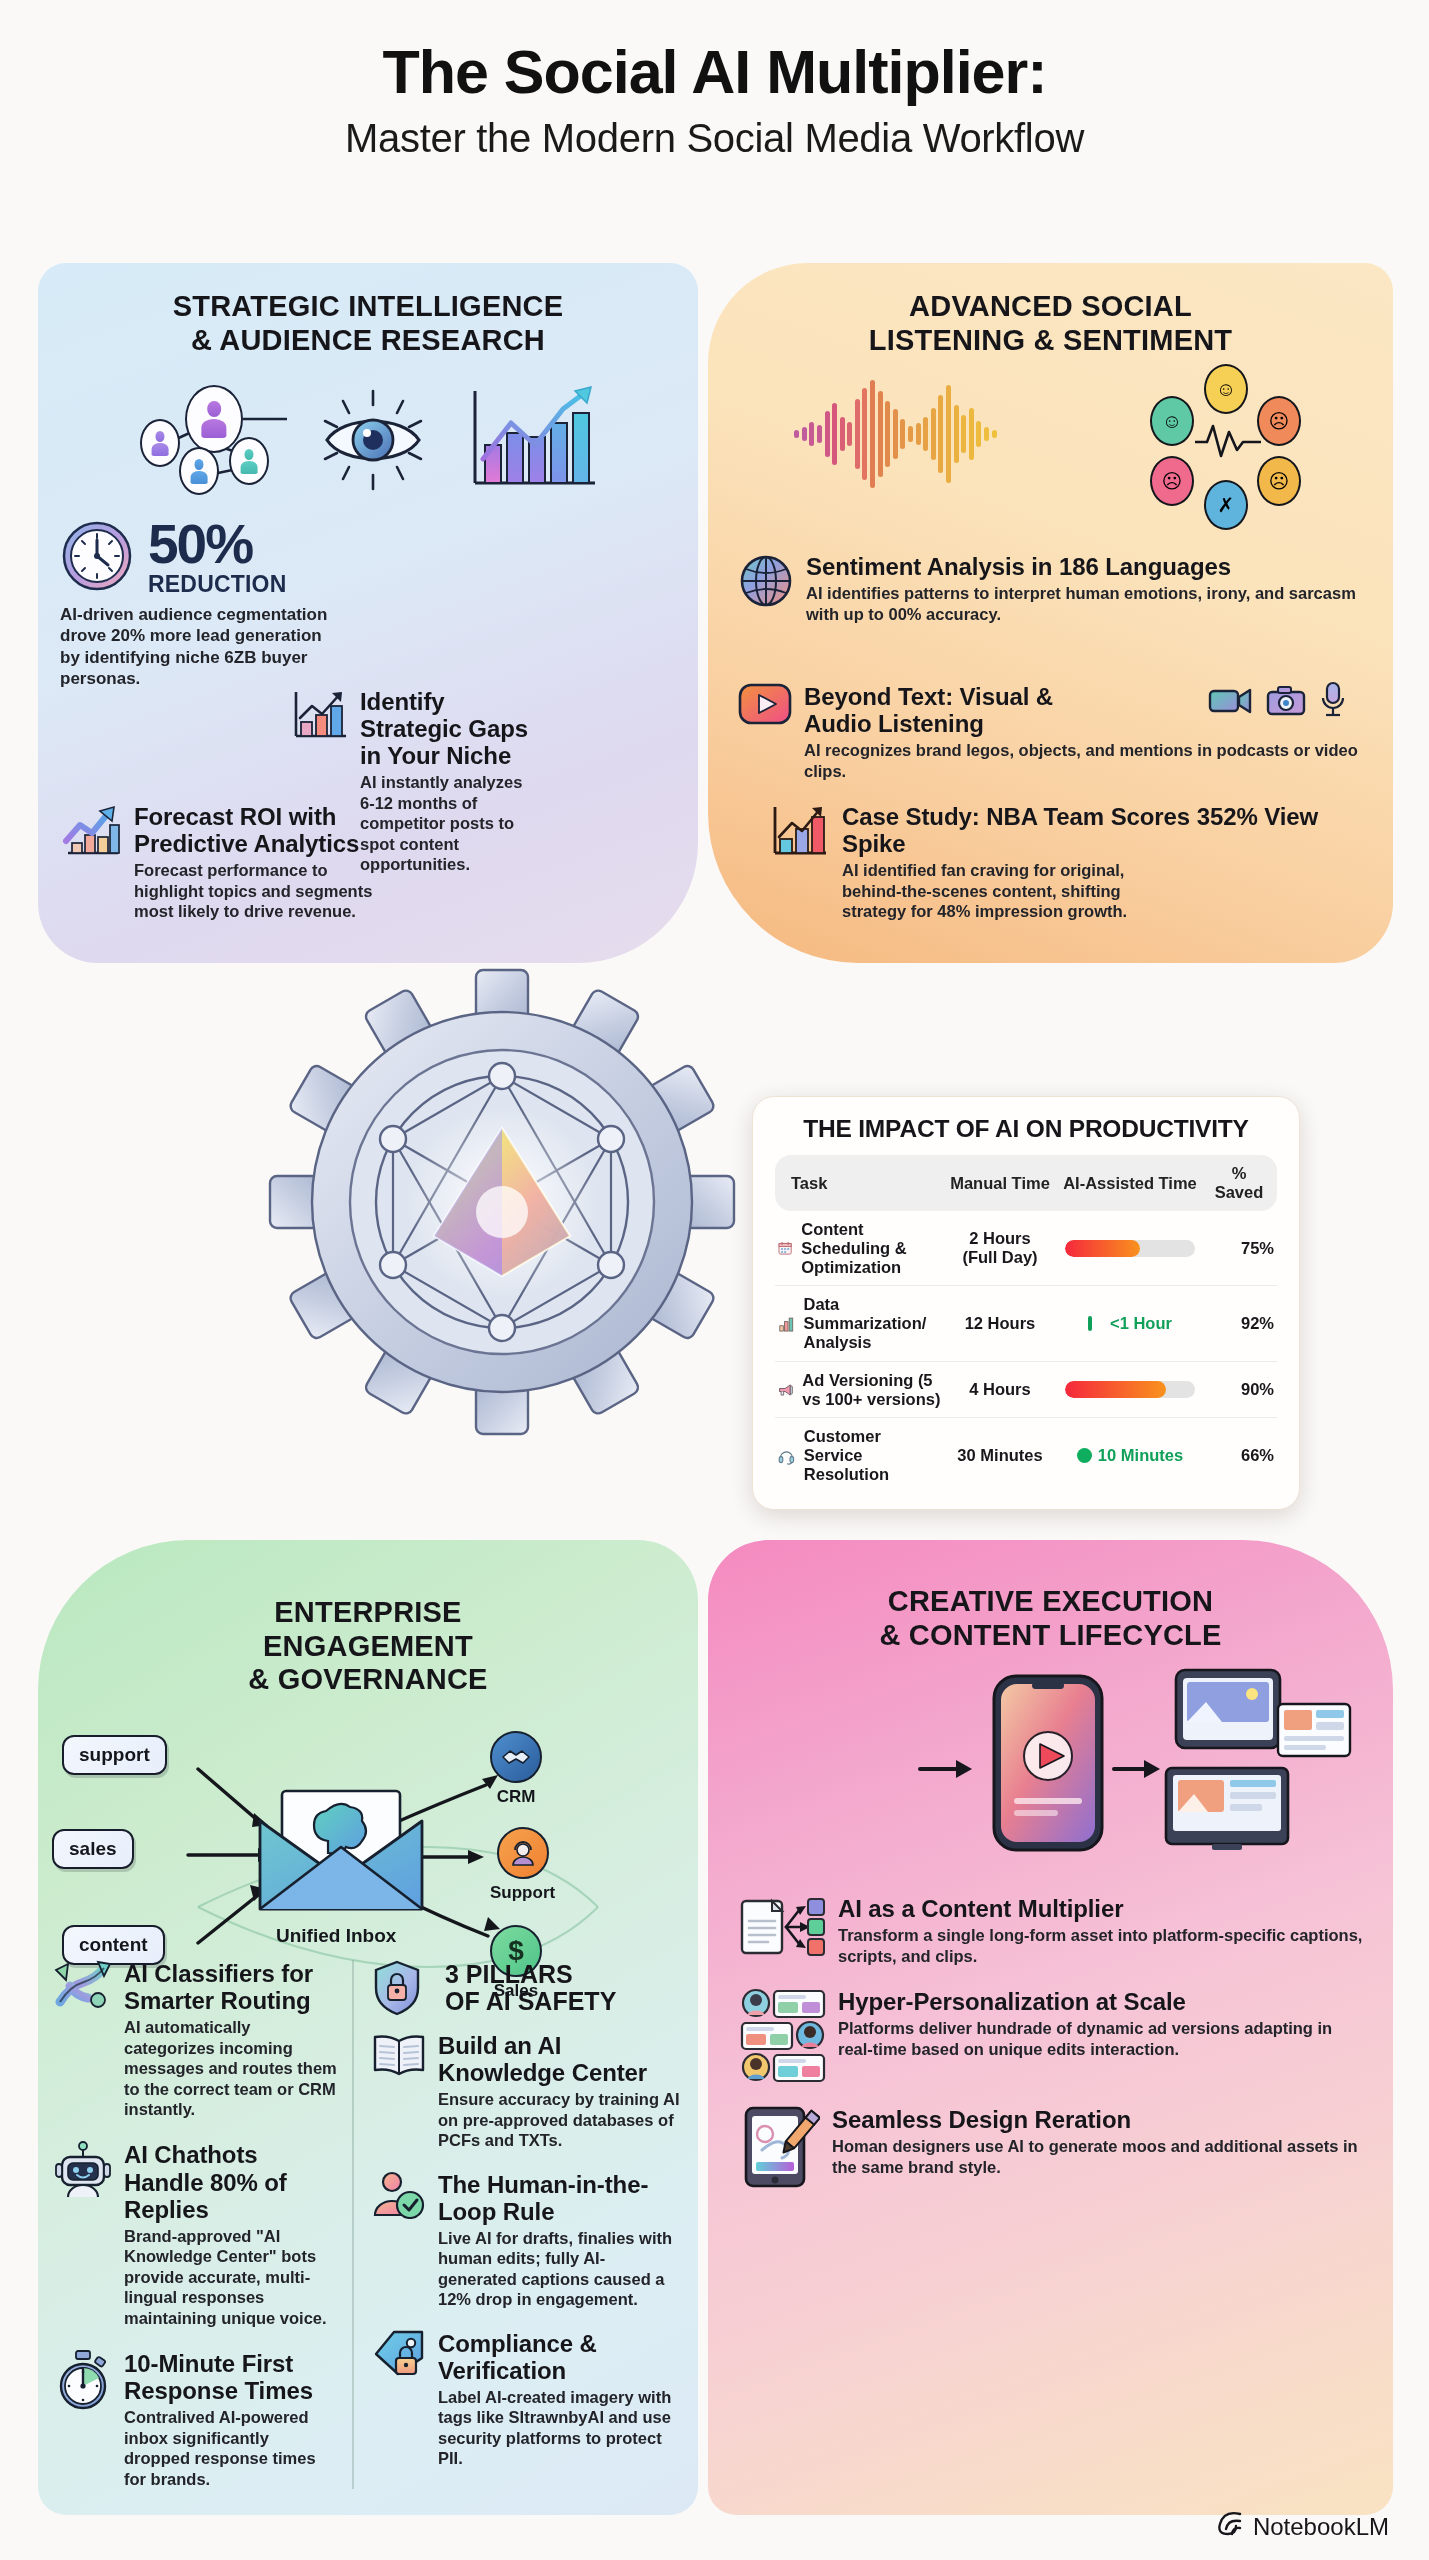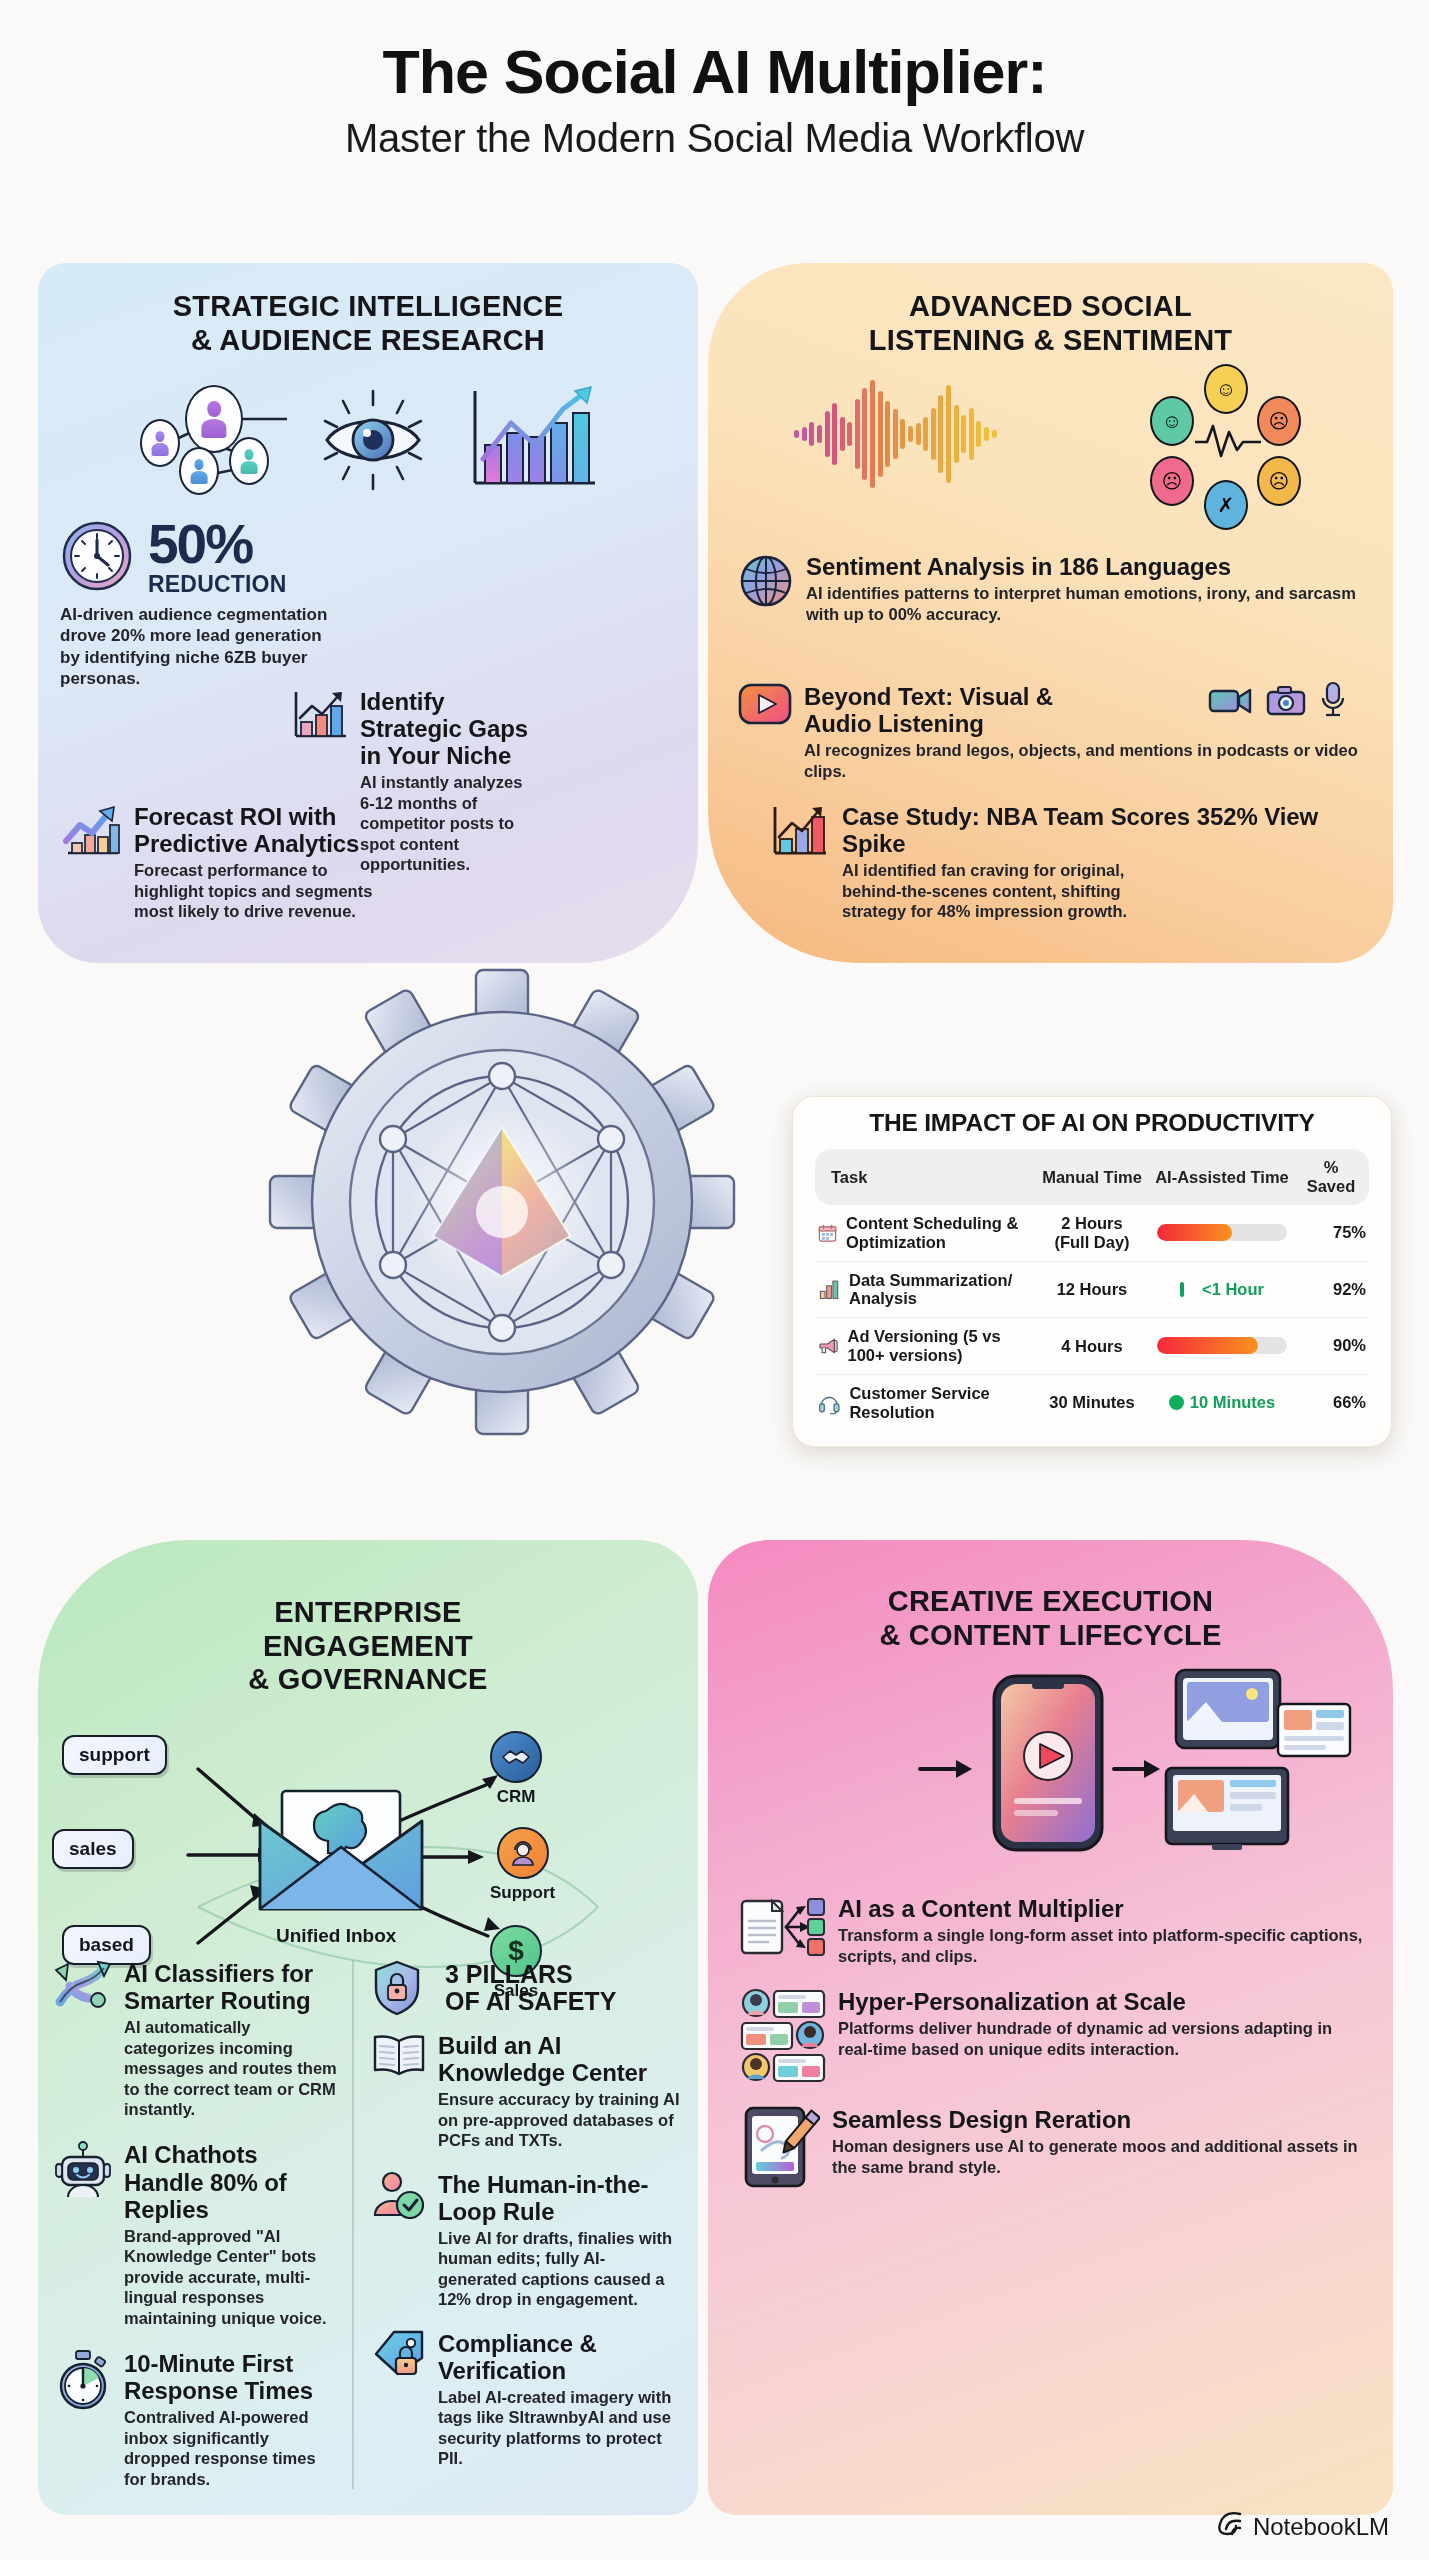--- a/index.html
+++ b/index.html
@@ -114,23 +114,23 @@
   .stat-num { font-size: 55px; font-weight: 800; color: #1d2b4c; line-height: 0.92; letter-spacing: -2px; }
   .stat-sub { font-size: 23px; font-weight: 800; color: #1d2b4c; letter-spacing: 0.2px; margin-top: 1px; }
   .stat-line { font-size: 24px; font-weight: 800; color: #16161a; margin-top: 4px; }
   .stat-body { font-size: 17px; font-weight: 700; color: #23242a; line-height: 1.26; margin-top: 6px; }
 
   
   .gear-wrap { position: absolute; left: 262px; top: 962px; width: 480px; height: 480px; }
 
   
   .tcard {
-    position: absolute; left: 752px; top: 1096px; width: 600px;
+    position: absolute; left: 752px; top: 1096px; width: 548px;
     background: #fffefc; border-radius: 22px; border: 1.5px solid #f0e3d6;
-    box-shadow: 0 6px 22px rgba(60,40,30,.16); padding: 12px 22px 16px; margin-left: 40px;
+    box-shadow: 0 6px 22px rgba(60,40,30,.16); padding: 18px 22px 16px;
   }
   .tcard h3 {
     text-align: center; font-size: 24.5px; font-weight: 800; color: #15151a;
     letter-spacing: -0.2px; margin-bottom: 12px;
   }
   table.pt { width: 100%; border-collapse: collapse; }
   table.pt thead th {
     background: #efefef; font-size: 16.5px; font-weight: 700; color: #222;
     padding: 9px 4px; text-align: center;
   }
@@ -733,21 +733,21 @@
           <path d="M220,141 L236,148 L220,155 Z"></path>
           <path d="M216,194 L212,178 L228,182 Z"></path>
           <path d="M444,72 L460,68 L452,82 Z"></path>
           <path d="M430,143 L446,150 L430,157 Z"></path>
           <path d="M450,158 L462,170 L446,172 Z" transform="translate(0,52)"></path>
         </g>
       </svg>
 
       <div class="bubble" style="left:24px;top:28px;">support</div>
       <div class="bubble" style="left:14px;top:122px;">sales</div>
-      <div class="bubble" style="left:24px;top:218px;">based</div>
+      <div class="bubble" style="left:24px;top:218px;">content</div>
 
       <div style="position:absolute;left:218px;top:78px">
         <svg width="170" height="130" viewBox="0 0 170 130">
           <defs>
             <linearGradient id="envg" x1="0" y1="0" x2="1" y2="1">
                 <stop offset="0%" stop-color="#6fc7cf"></stop>
                 <stop offset="100%" stop-color="#5f9fe0"></stop>
               </linearGradient>
             <linearGradient id="brng" x1="0" y1="0" x2="1" y2="1">
                 <stop offset="0%" stop-color="#5fd0c0"></stop>

